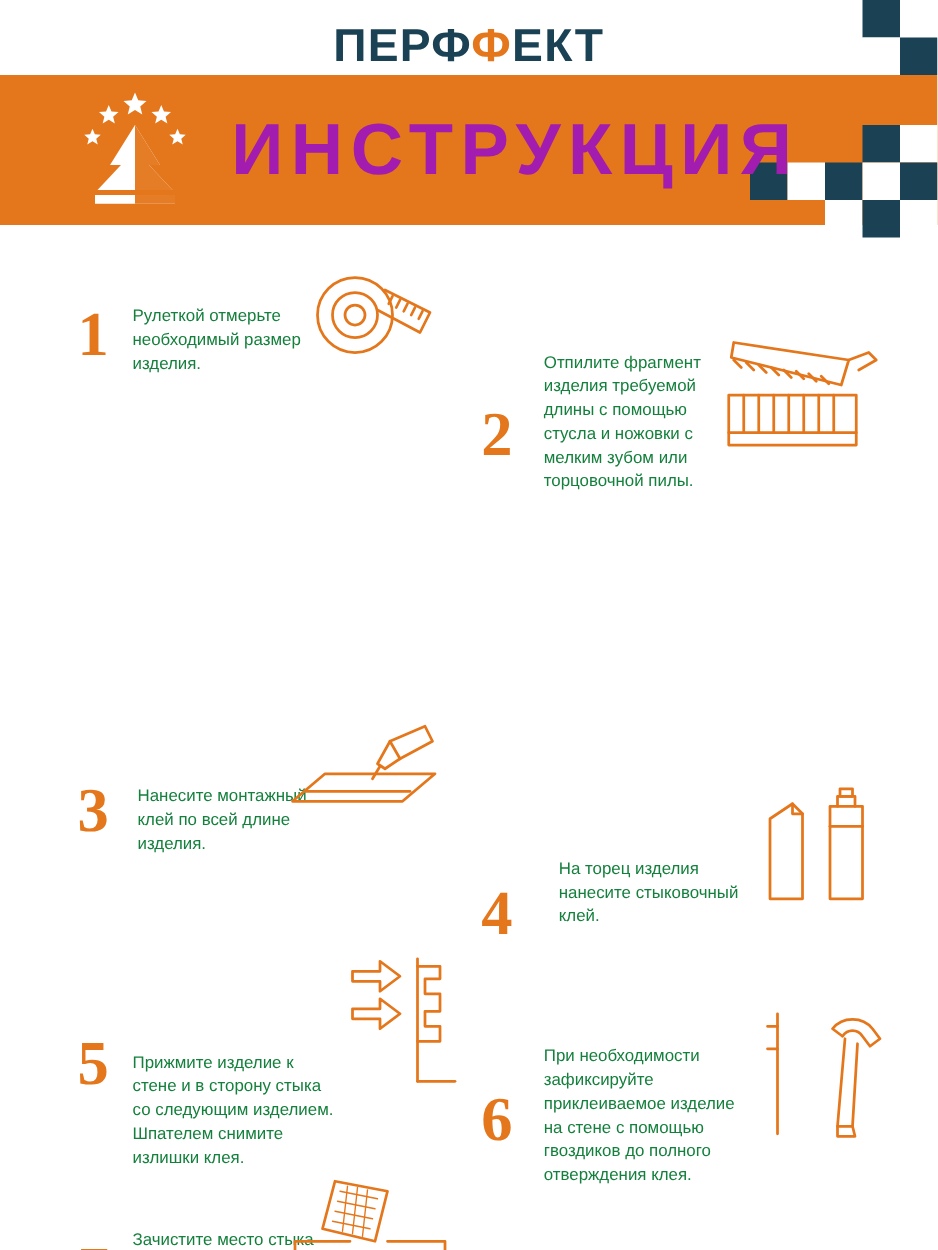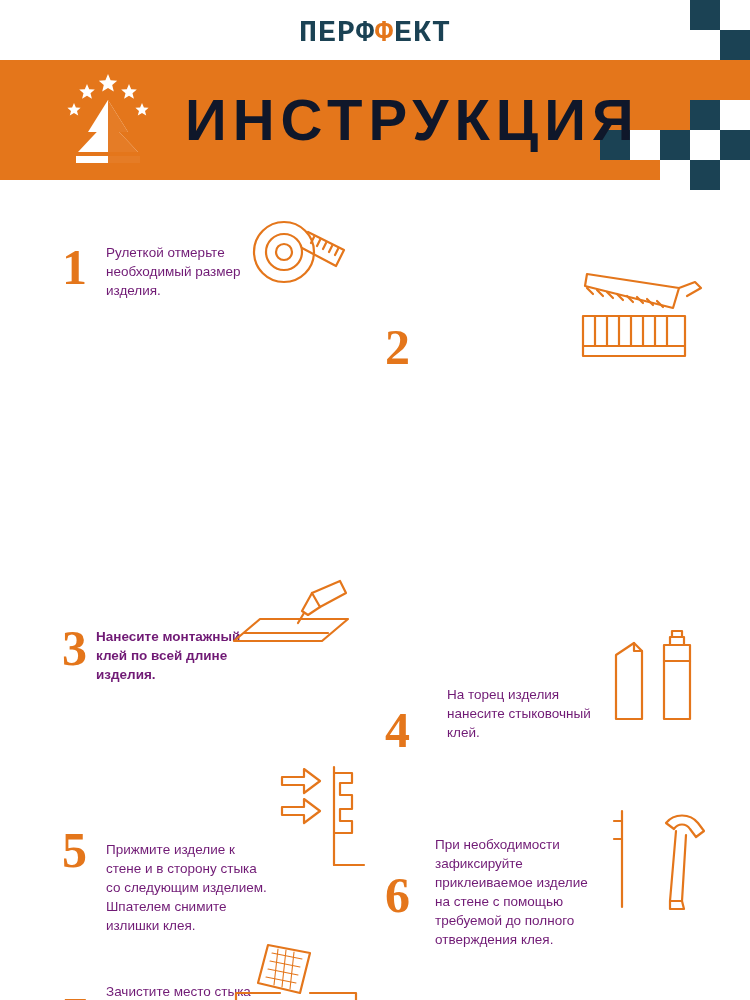--- a/index.html
+++ b/index.html
@@ -25,25 +25,25 @@
   .brand-wrap {
     position: absolute;
     top: 16px;
     left: 0;
     width: 750px;
     text-align: center;
     z-index: 6;
   }
   .brand {
     display: inline-block;
-    font-size: 30px;
+    font-size: 37px;
     font-weight: bold;
     letter-spacing: 1px;
     color: #1b4254;
-    font-family: Liberation Mono, monospace;
+    font-family: Liberation Sans, sans-serif;
   }
   .brand .accent {
     color: #e4761b;
   }
 
   .orange-band {
     position: absolute;
     top: 60px;
     left: 0;
     width: 750px;
@@ -52,21 +52,21 @@
     z-index: 2;
   }
   .band-title {
     position: absolute;
     top: 78px;
     left: 185px;
     font-size: 58px;
     line-height: 84px;
     font-weight: bold;
     letter-spacing: 6px;
-    color: #0f172a;
+    color: #a21caf;
     z-index: 5;
   }
 
   
   .checker {
     position: absolute;
     z-index: 4;
   }
   .sq {
     position: absolute;
@@ -96,21 +96,21 @@
     font-size: 50px;
     line-height: 50px;
     font-weight: bold;
     color: #e4761b;
     font-family: "Liberation Serif", serif;
   }
   .step-text {
     position: absolute;
     font-size: 13.5px;
     line-height: 19px;
-    color: #701a75;
+    color: #15803d;
     font-family: "Liberation Sans", sans-serif;
   }
   .step-icon {
     position: absolute;
   }
   .step-icon svg {
     display: block;
   }
 </style>
 </head>
@@ -185,35 +185,36 @@
         <circle cx="36" cy="42" r="18"></circle>
         <circle cx="36" cy="42" r="8"></circle>
         <path d="M60 22 L96 40 L88 56 L54 38"></path>
         <path d="M66 27 L63 33 M72 30 L69 36 M78 33 L75 39 M84 36 L81 42 M90 39 L87 45"></path>
       </svg>
     </div>
   </div>
 
   <div class="step" style="left:370px; top:70px; width:380px; height:150px;">
     <div class="step-num" style="left:15px; top:62px;">2</div>
+    <div class="step-text" style="left:65px; top:20px; width:140px;">Отпилите фрагмент изделия требуемой длины с помощью стусла и ножовки с мелким зубом или торцовочной пилы.</div>
     <div class="step-icon" style="left:205px; top:0px;">
       <svg width="135" height="110" viewBox="0 0 135 110" fill="none" stroke="#e4761b" stroke-width="2.2" stroke-linecap="round" stroke-linejoin="round">
         <path d="M12 14 L104 28 L98 48 L10 26 Z"></path>
         <path d="M104 28 L120 22 L126 28 L112 36"></path>
         <path d="M12 28 L18 34 M22 30 L28 36 M32 32 L38 38 M42 34 L48 40 M52 36 L58 42 M62 37 L68 43 M72 39 L78 45 M82 41 L88 47"></path>
         <path d="M8 56 L110 56 L110 86 L8 86 Z"></path>
         <path d="M20 56 L20 86 M32 56 L32 86 M44 56 L44 86 M56 56 L56 86 M68 56 L68 86 M80 56 L80 86 M92 56 L92 86"></path>
         <path d="M8 86 L8 96 L110 96 L110 86"></path>
       </svg>
     </div>
   </div>
 
   <div class="step" style="left:0; top:190px; width:380px; height:130px;">
     <div class="step-num" style="left:62px; top:243px;">3</div>
-    <div class="step-text" style="left:96px; top:247px; width:150px;font-weight:bold;">Нанесите монтажный клей по всей длине изделия.</div>
+    <div class="step-text" style="left:110px; top:247px; width:150px;">Нанесите монтажный клей по всей длине изделия.</div>
     <div class="step-icon" style="left:228px; top:195px;">
       <svg width="130" height="90" viewBox="0 0 130 90" fill="none" stroke="#e4761b" stroke-width="2.2" stroke-linecap="round" stroke-linejoin="round">
         <path d="M6 66 L32 44 L120 44 L94 66 Z"></path>
         <path d="M16 58 L100 58"></path>
         <path d="M84 18 L112 6 L118 18 L92 32 Z"></path>
         <path d="M84 18 L74 36 L80 40 L92 32"></path>
         <path d="M76 38 L70 48"></path>
       </svg>
     </div>
   </div>
@@ -242,21 +243,21 @@
         <path d="M4 42 L26 42 L26 34 L42 46 L26 58 L26 50 L4 50 Z"></path>
         <path d="M56 2 L56 100"></path>
         <path d="M56 8 L74 8 L74 18 L62 18 L62 30 L74 30 L74 44 L62 44 L62 56 L74 56 L74 68 L56 68"></path>
         <path d="M56 100 L86 100"></path>
       </svg>
     </div>
   </div>
 
   <div class="step" style="left:370px; top:490px; width:380px; height:160px;">
     <div class="step-num" style="left:15px; top:190px;">6</div>
-    <div class="step-text" style="left:65px; top:155px; width:160px;">При необходимости зафиксируйте приклеиваемое изделие на стене с помощью требуемой до полного отверждения клея.</div>
+    <div class="step-text" style="left:65px; top:155px; width:160px;">При необходимости зафиксируйте приклеиваемое изделие на стене с помощью гвоздиков до полного отверждения клея.</div>
     <div class="step-icon" style="left:238px; top:125px;">
       <svg width="110" height="110" viewBox="0 0 110 110" fill="none" stroke="#e4761b" stroke-width="2.2" stroke-linecap="round" stroke-linejoin="round">
         <path d="M14 6 L14 102"></path>
         <path d="M6 16 L14 16 M6 34 L14 34"></path>
         <path d="M58 18 C66 8 82 8 90 18 L96 26 L88 32 L82 24 C78 18 70 18 66 24 Z"></path>
         <path d="M68 26 L62 96 L74 96 L78 30"></path>
         <path d="M62 96 L62 104 L76 104 L74 96"></path>
       </svg>
     </div>
   </div>

